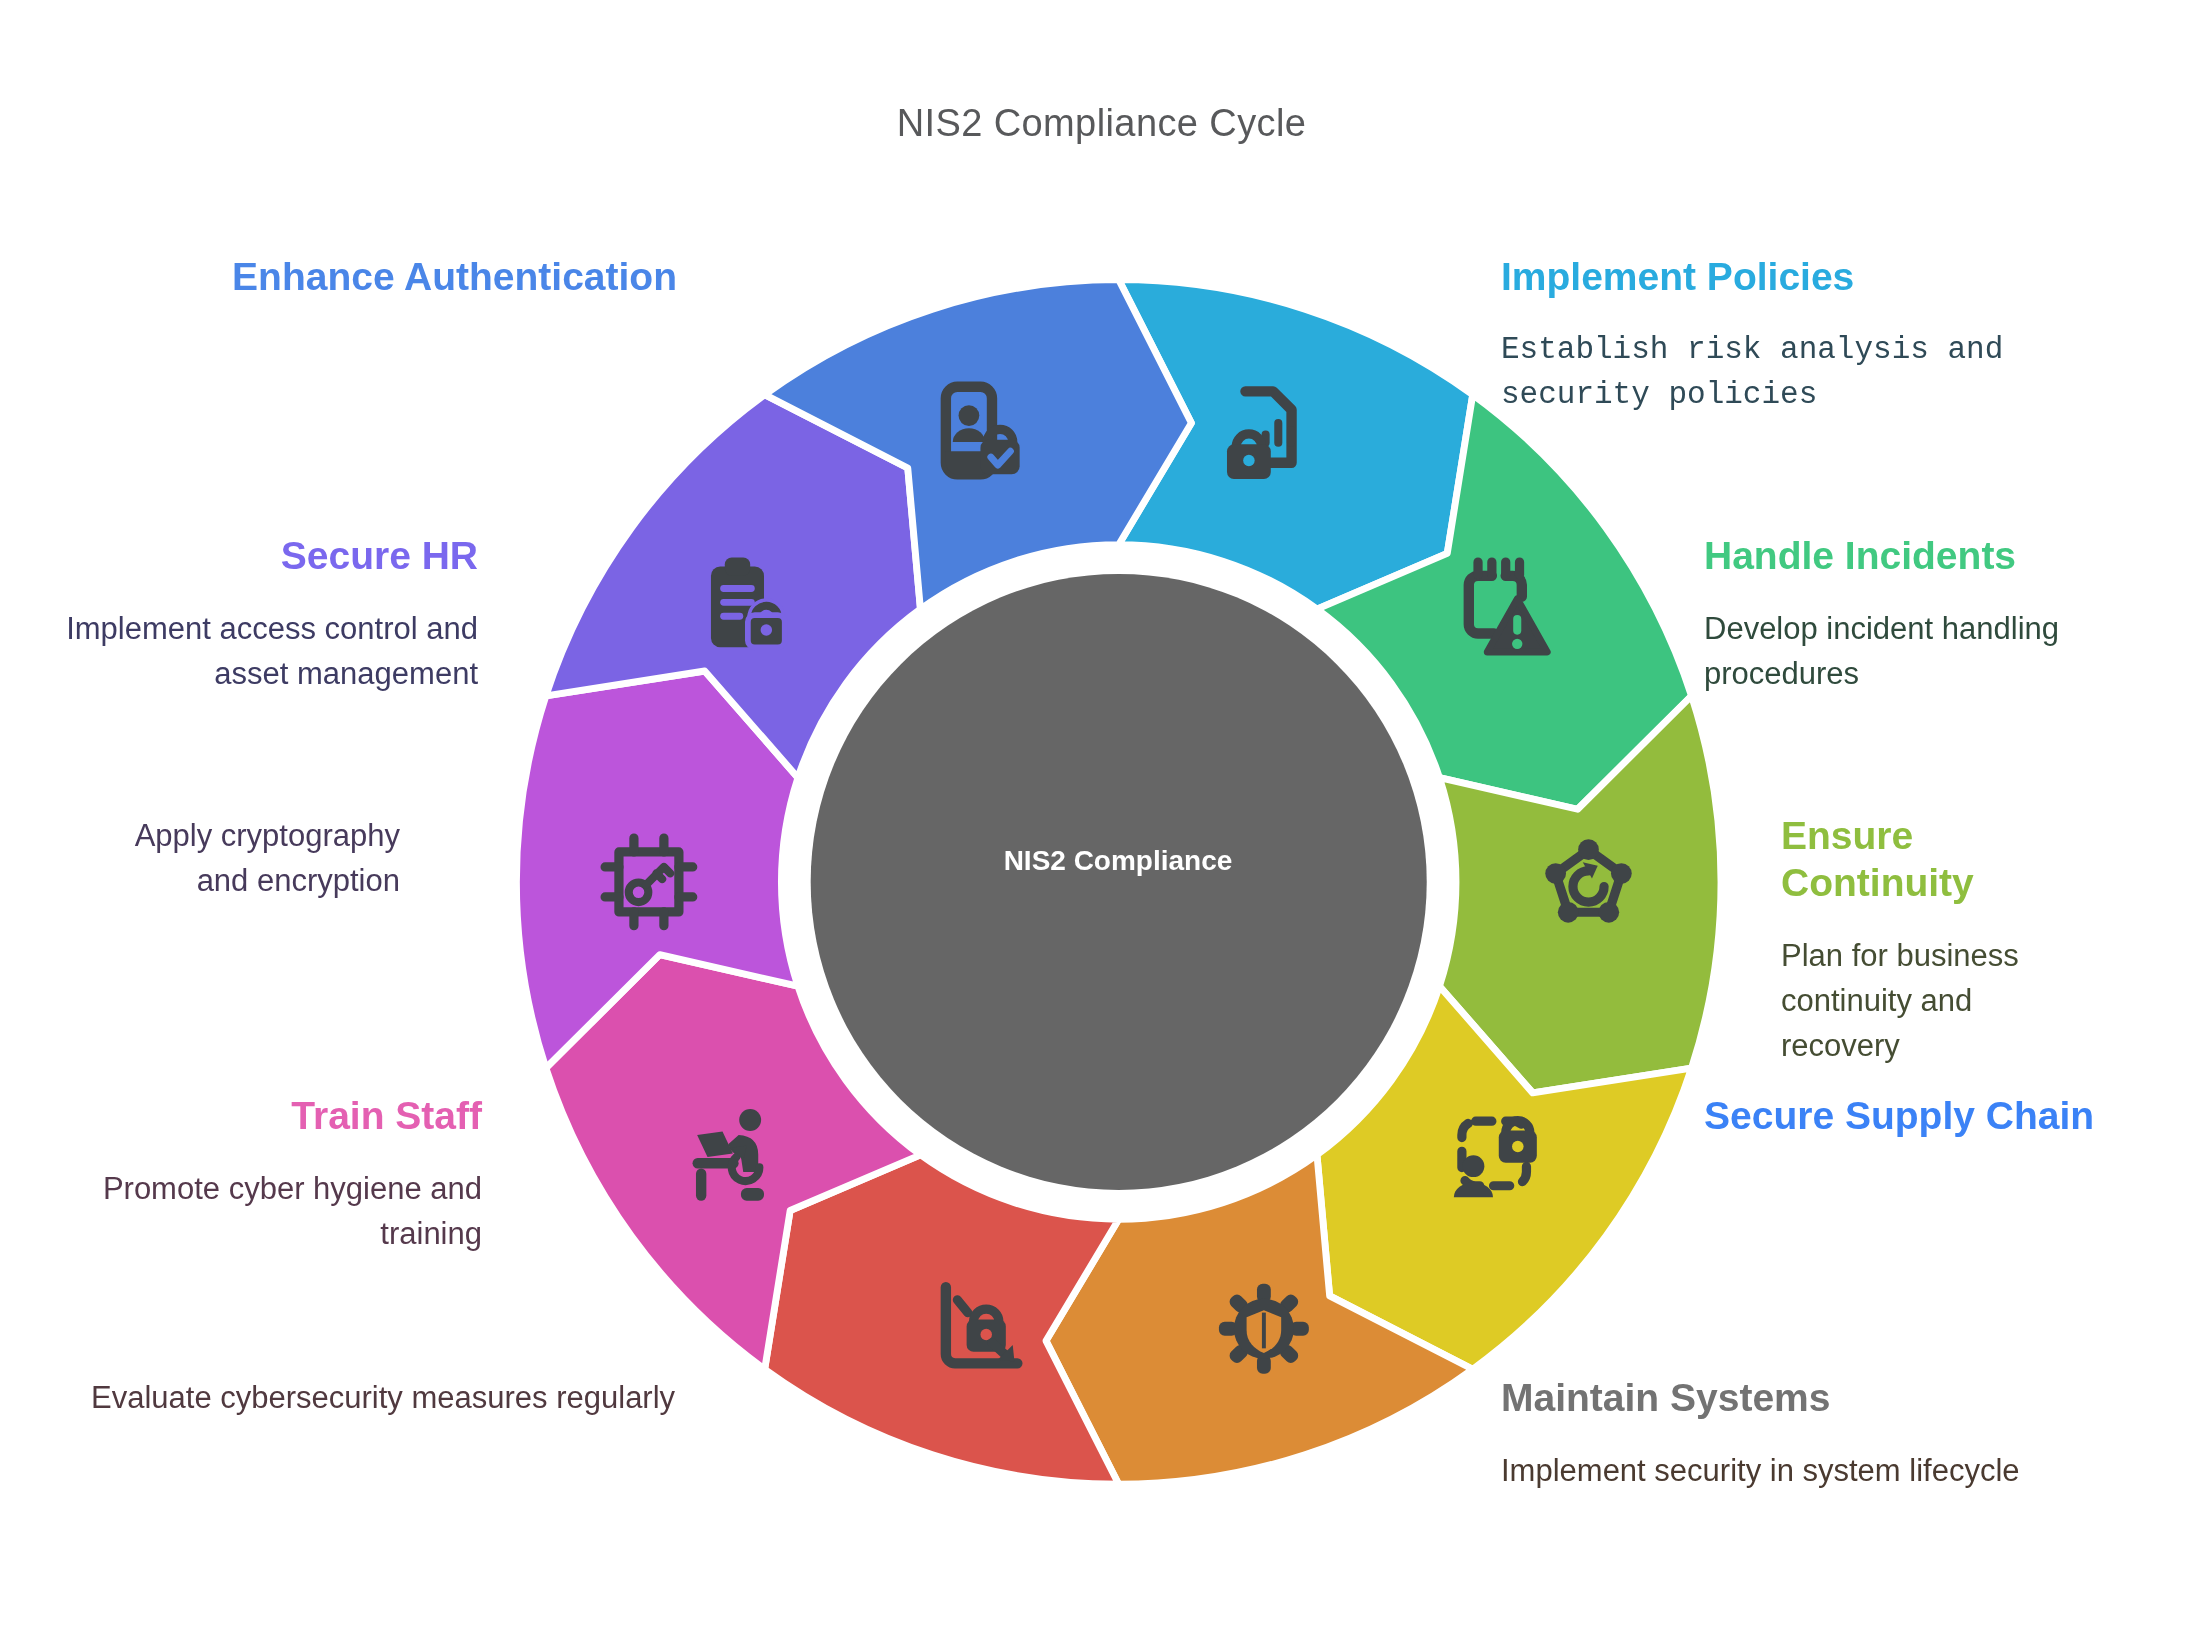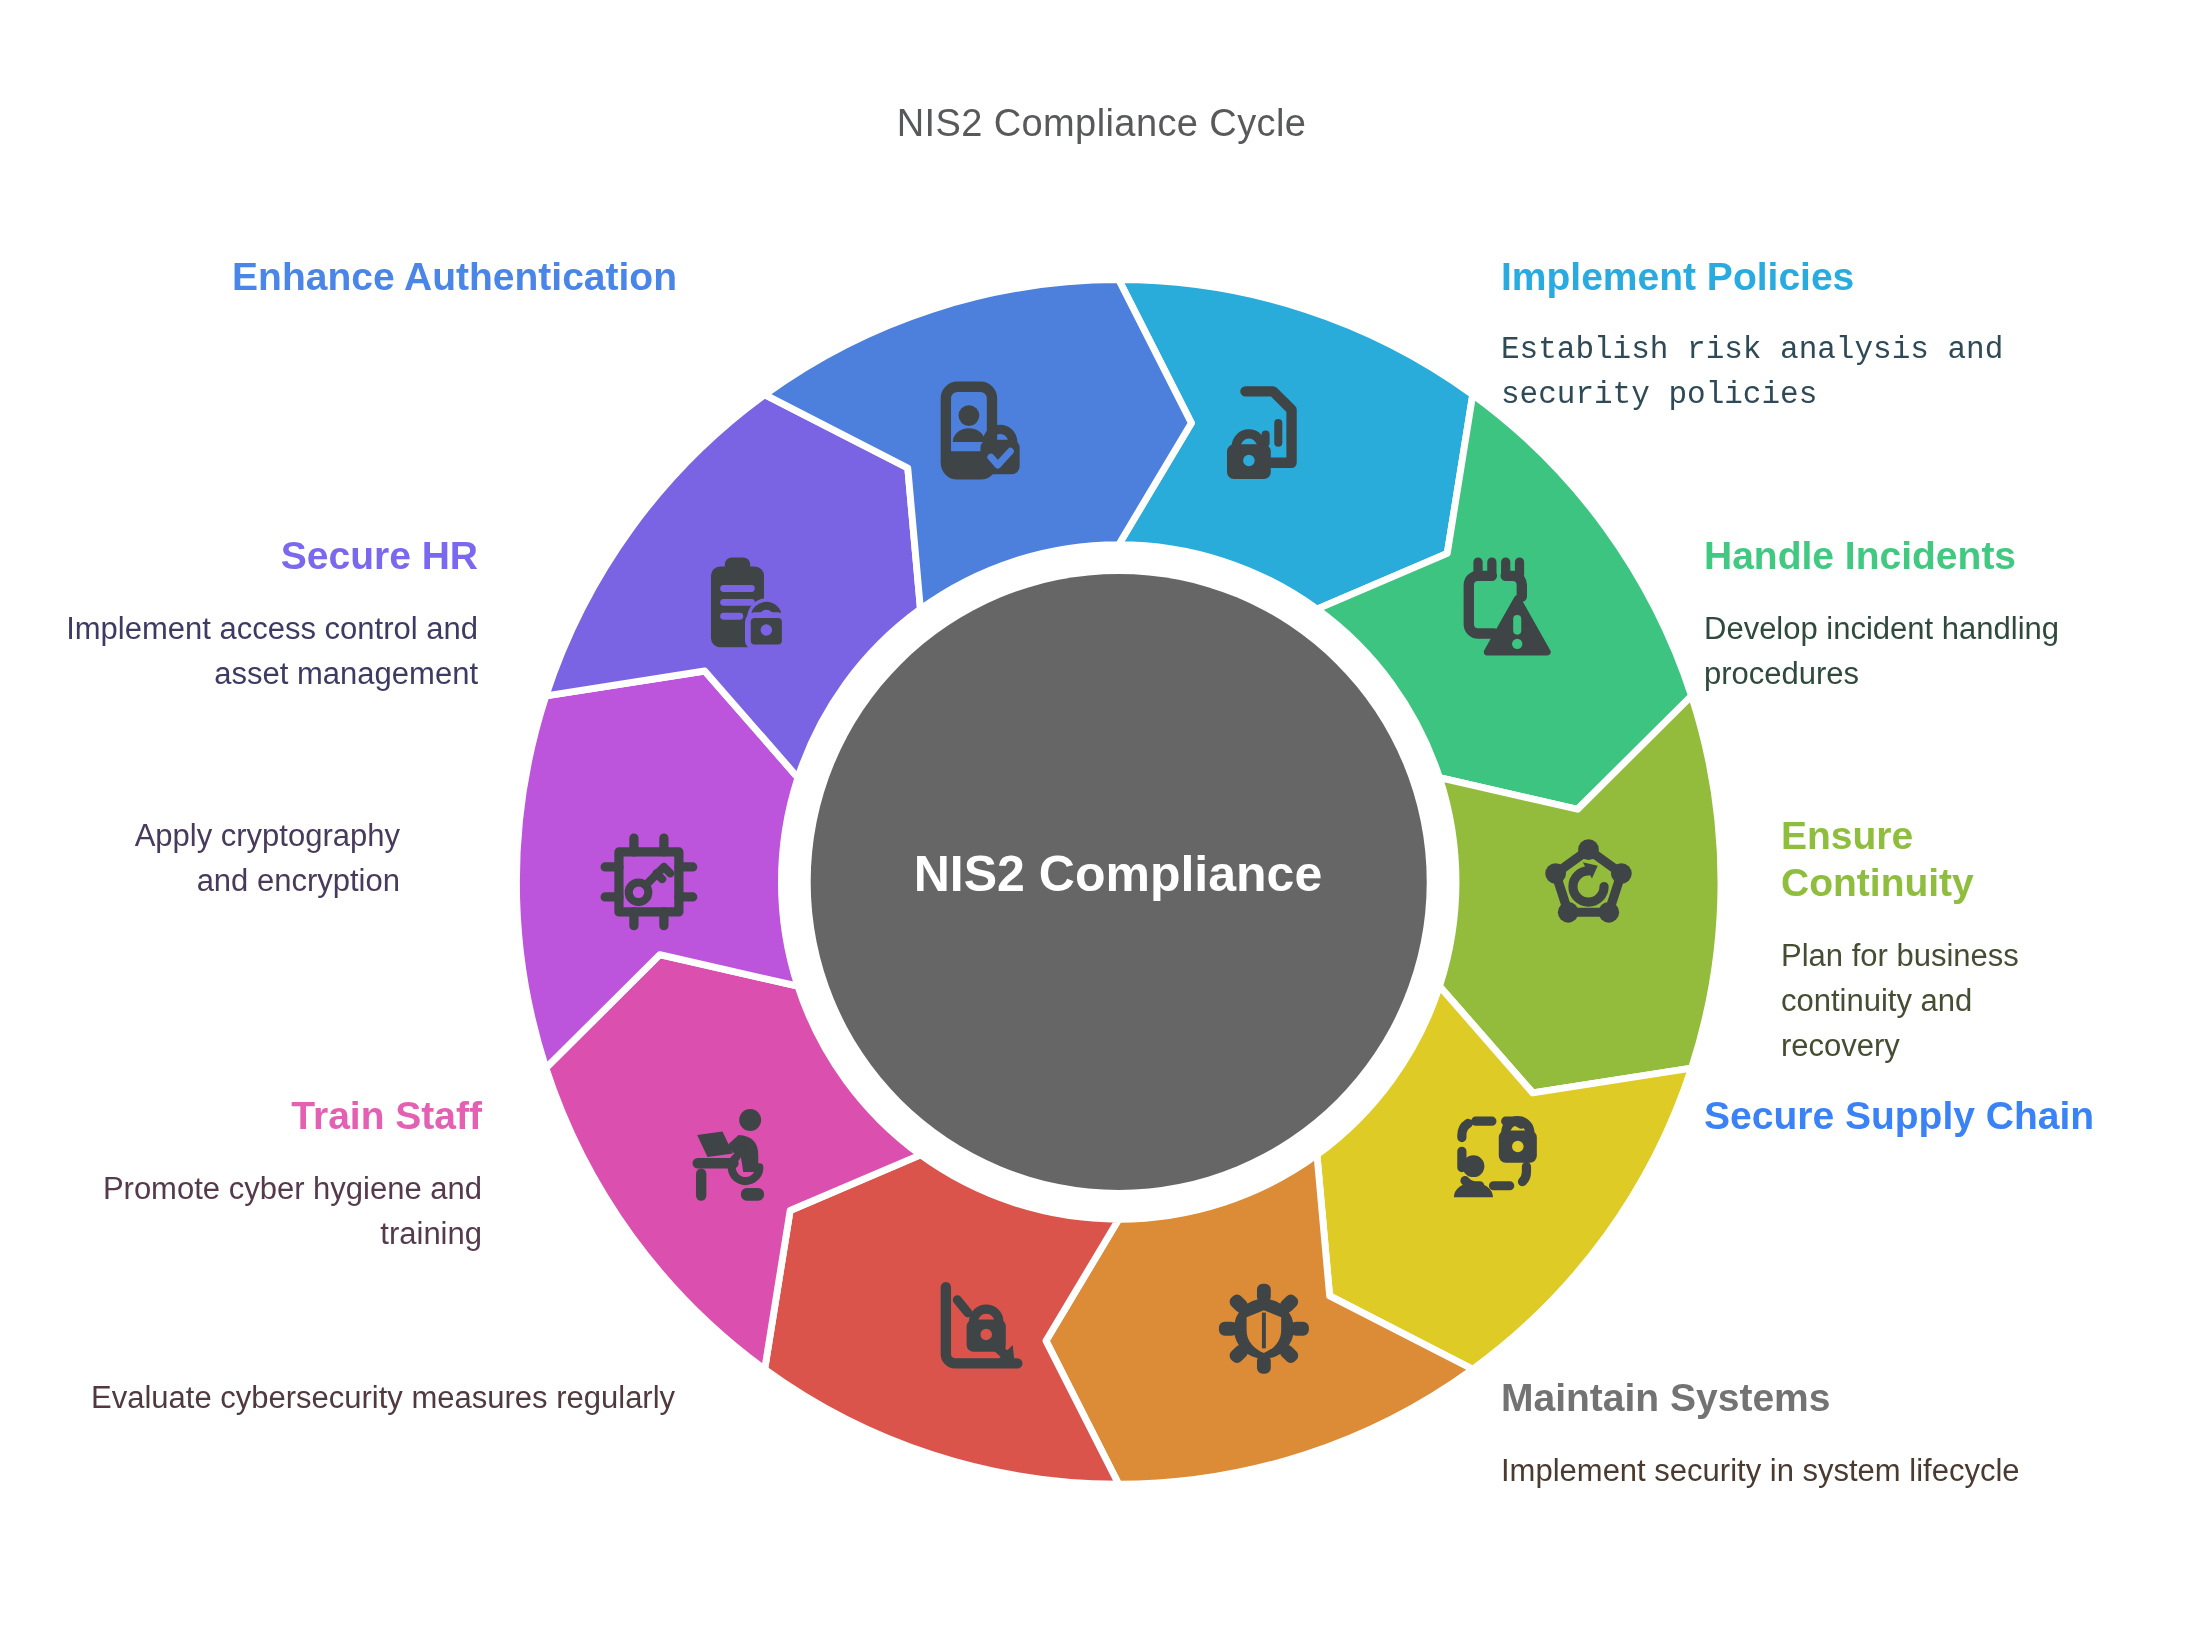--- a/index.html
+++ b/index.html
@@ -8,21 +8,21 @@
     background:#ffffff;
     font-family:"Liberation Sans", sans-serif;
   }
   .title{
     position:absolute;left:0;top:102px;width:2203px;text-align:center;
     font-size:38px;color:#58595b;letter-spacing:0.4px;
   }
   #wheel{position:absolute;left:0;top:0;}
   .center-label{
     position:absolute;left:774px;top:845px;width:688px;text-align:center;
-    font-size:50px;font-weight:bold;color:#ffffff;
+    font-size:28px;font-weight:bold;color:#ffffff;
   }
   .block{position:absolute;}
   .block h2{font-size:39px;font-weight:bold;margin:0 0 26px 0;line-height:1.2;}
   .block p{font-size:31px;line-height:1.46;margin:0;}
   .b0{left:1501px;top:254px;width:568px;}
   .b1{left:1704px;top:533px;width:404px;}
   .b2{left:1781px;top:813px;width:310px;}
   .b2 p{max-width:267px;}
   .b3{left:1704px;top:1093px;width:443px;}
   .b4{left:1501px;top:1375px;width:680px;}

